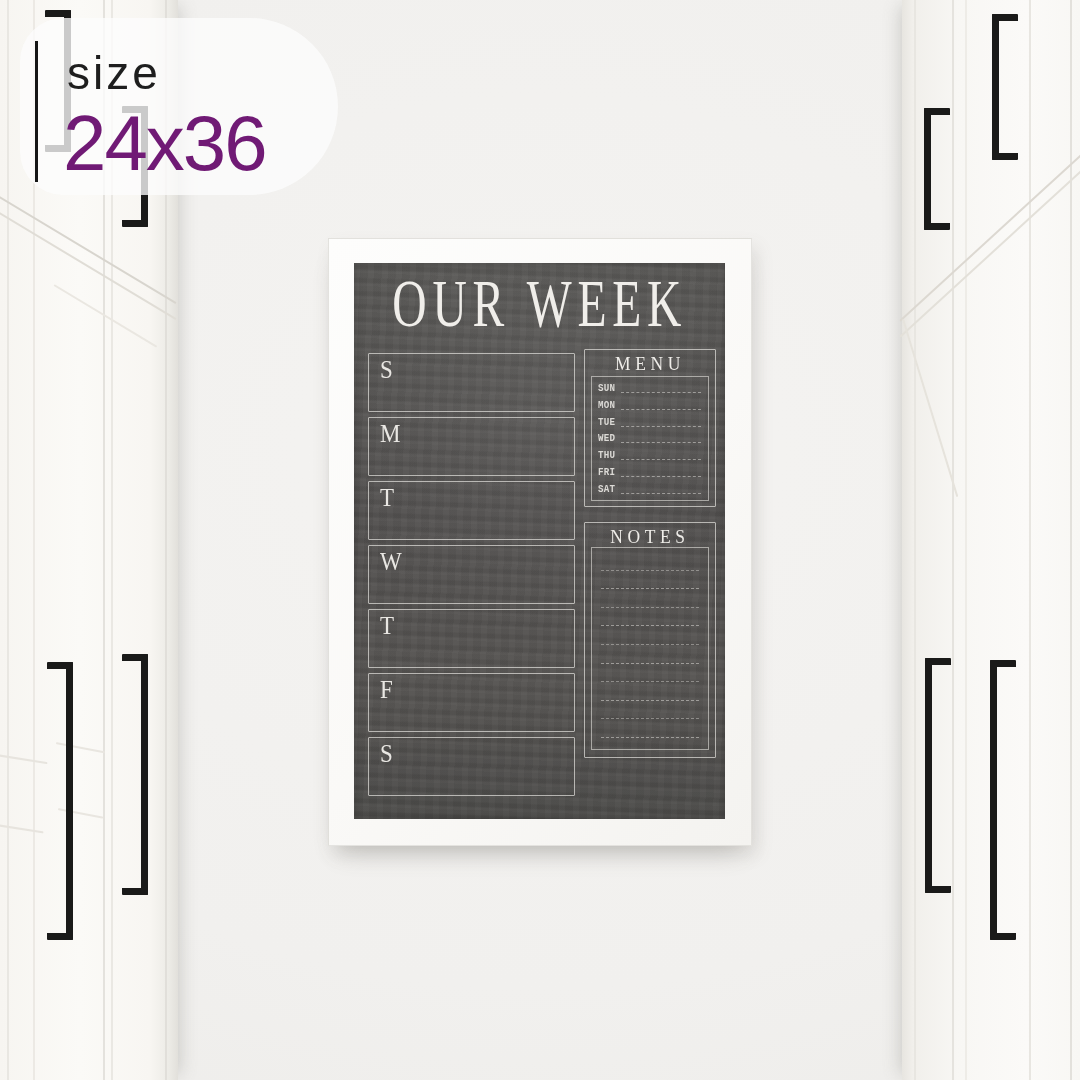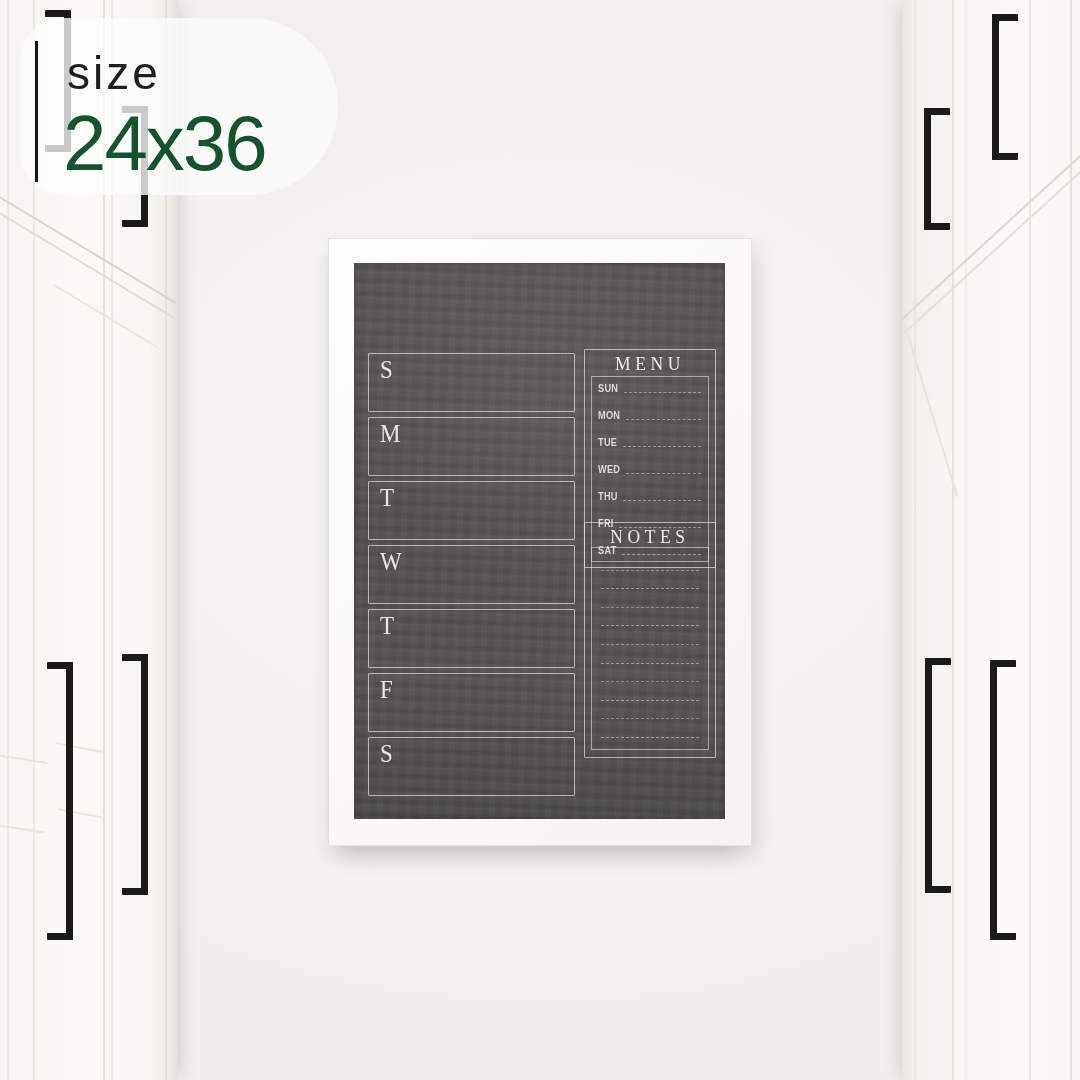--- a/index.html
+++ b/index.html
@@ -48,21 +48,21 @@
     border-radius:44px 90px 90px 44px;
     z-index:9;
   }
   .badge-rule{position:absolute;left:15px;top:23px;height:141px;width:3px;background:#161616;}
   .badge-label{
     position:absolute;left:47px;top:32px;
     font-size:46px;font-weight:300;letter-spacing:3px;color:#1e1e1e;line-height:1;
   }
   .badge-value{
     position:absolute;left:43px;top:86px;
-    font-size:78px;font-weight:300;letter-spacing:-2px;color:#14532d;line-height:1;
+    font-size:78px;font-weight:300;letter-spacing:-2px;color:#701a75;line-height:1;
   }
 
   
   .poster{
     position:absolute;left:328px;top:238px;width:424px;height:608px;
     background:linear-gradient(135deg,#fdfdfc 0%,#faf9f7 55%,#f4f3f0 100%);
     border:1px solid rgba(208,206,200,0.55);
     box-shadow:0 16px 24px -12px rgba(100,98,92,0.30), 5px 9px 16px rgba(110,108,102,0.14);
     z-index:5;
   }
@@ -96,34 +96,34 @@
   .day-letter{
     position:absolute;left:11px;top:3px;
     font-family:"Liberation Serif",serif;font-size:23px;line-height:1.1;
     color:#e9e7e3;transform:scaleY(1.05);transform-origin:left top;
   }
 
   .menu-box,.notes-box{
     position:absolute;left:230px;width:132px;
     border:1px solid rgba(228,226,222,0.70);border-radius:1px;
   }
-  .menu-box{top:86px;height:219px;}
+  .menu-box{top:86px;height:158px;}
   .notes-box{top:259px;height:236px;}
   .section-title{
     text-align:center;margin-top:4px;
     font-family:"Liberation Serif",serif;font-size:19px;line-height:1;
     letter-spacing:5px;color:#efede9;transform:scaleX(0.92);
   }
   .menu-inner{
     position:absolute;left:6px;right:6px;top:26px;bottom:5px;
     border:1px solid rgba(228,226,222,0.60);
     display:flex;flex-direction:column;justify-content:space-between;
     padding:7px 0 5px;
   }
-  .menu-row{display:flex;align-items:flex-end;padding:0 5px 0 6px;}
+  .menu-row{display:flex;align-items:flex-end;padding:0 5px 0 6px;font-family:Liberation Mono, monospace;}
   .menu-day{
     flex:0 0 auto;font-weight:700;font-size:10px;line-height:1;
     letter-spacing:0.3px;color:#dcdad6;transform:scaleX(0.92);transform-origin:left bottom;
   }
   .menu-line{flex:1;border-bottom:1.5px dashed rgba(230,228,224,0.50);margin:0 2px 1px 4px;height:1px;}
 
   .notes-inner{
     position:absolute;left:6px;right:6px;top:24px;bottom:7px;
     border:1px solid rgba(228,226,222,0.60);
     padding-top:4px;overflow:hidden;
@@ -169,20 +169,25 @@
   <div class="handle open-left" style="left:47px;top:662px;height:278px;"></div>
   <div class="handle open-left" style="left:122px;top:654px;height:241px;"></div>
   <div class="handle open-right" style="left:924px;top:108px;height:122px;"></div>
   <div class="handle open-right" style="left:992px;top:14px;height:146px;"></div>
   <div class="handle open-right" style="left:925px;top:658px;height:235px;"></div>
   <div class="handle open-right" style="left:990px;top:660px;height:280px;"></div>
 
   <div class="poster">
     <div class="chalk">
 
+      <div class="board-title">
+        <span class="tdash"></span>
+        <span class="word">OUR WEEK</span>
+        <span class="tdash"></span>
+      </div>
 
       <div class="days-col">
         <div class="day-box">
             <span class="day-letter">S</span>
           </div>
         <div class="day-box">
             <span class="day-letter">M</span>
           </div>
         <div class="day-box">
             <span class="day-letter">T</span>

